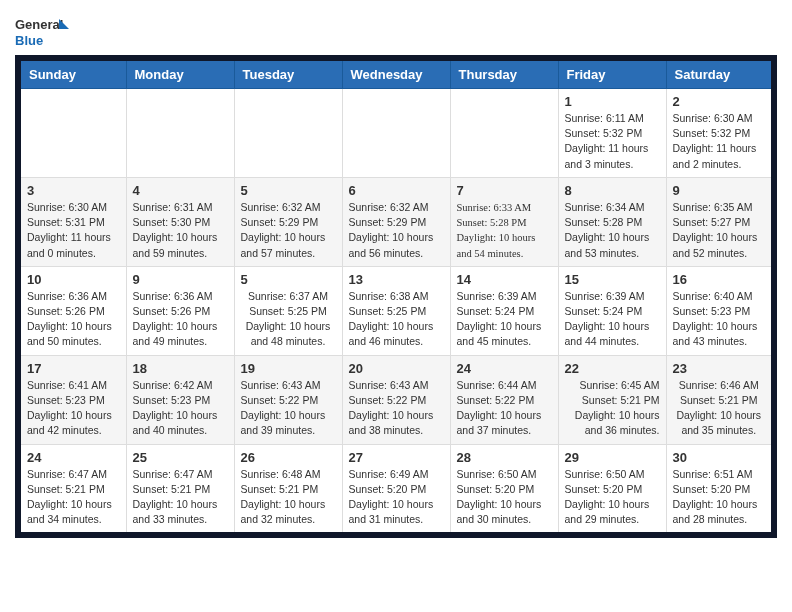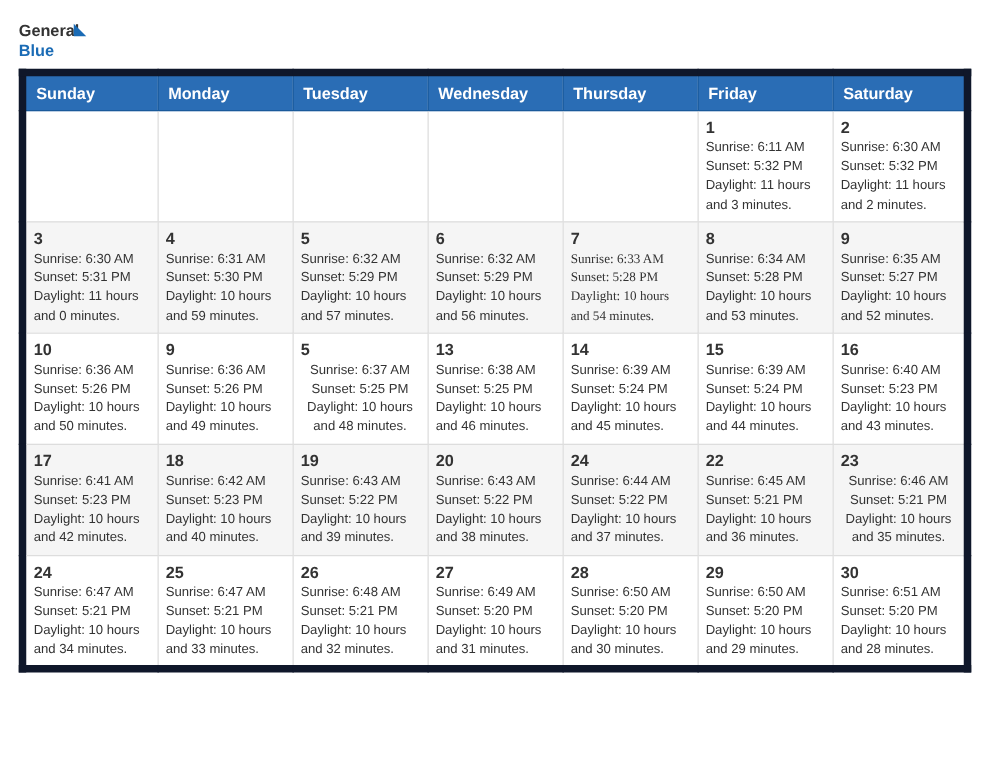--- a/index.html
+++ b/index.html
@@ -259,21 +259,21 @@
         </td>
         <td>
           <span class="day-number">24</span>
           <div class="day-info" style="white-space: pre-line;">Sunrise: 6:44 AM
 Sunset: 5:22 PM
 Daylight: 10 hours
 and 37 minutes.</div>
         </td>
         <td>
           <span class="day-number">22</span>
-          <div class="day-info" style="white-space: pre-line;">Sunrise: 6:45 AM
+          <div class="day-info" style="white-space: pre-line; text-align: right;">Sunrise: 6:45 AM
 Sunset: 5:21 PM
 Daylight: 10 hours
 and 36 minutes.</div>
         </td>
         <td>
           <span class="day-number">23</span>
           <div class="day-info" style="white-space: pre-line; text-align: center;">Sunrise: 6:46 AM
 Sunset: 5:21 PM
 Daylight: 10 hours
 and 35 minutes.</div>

